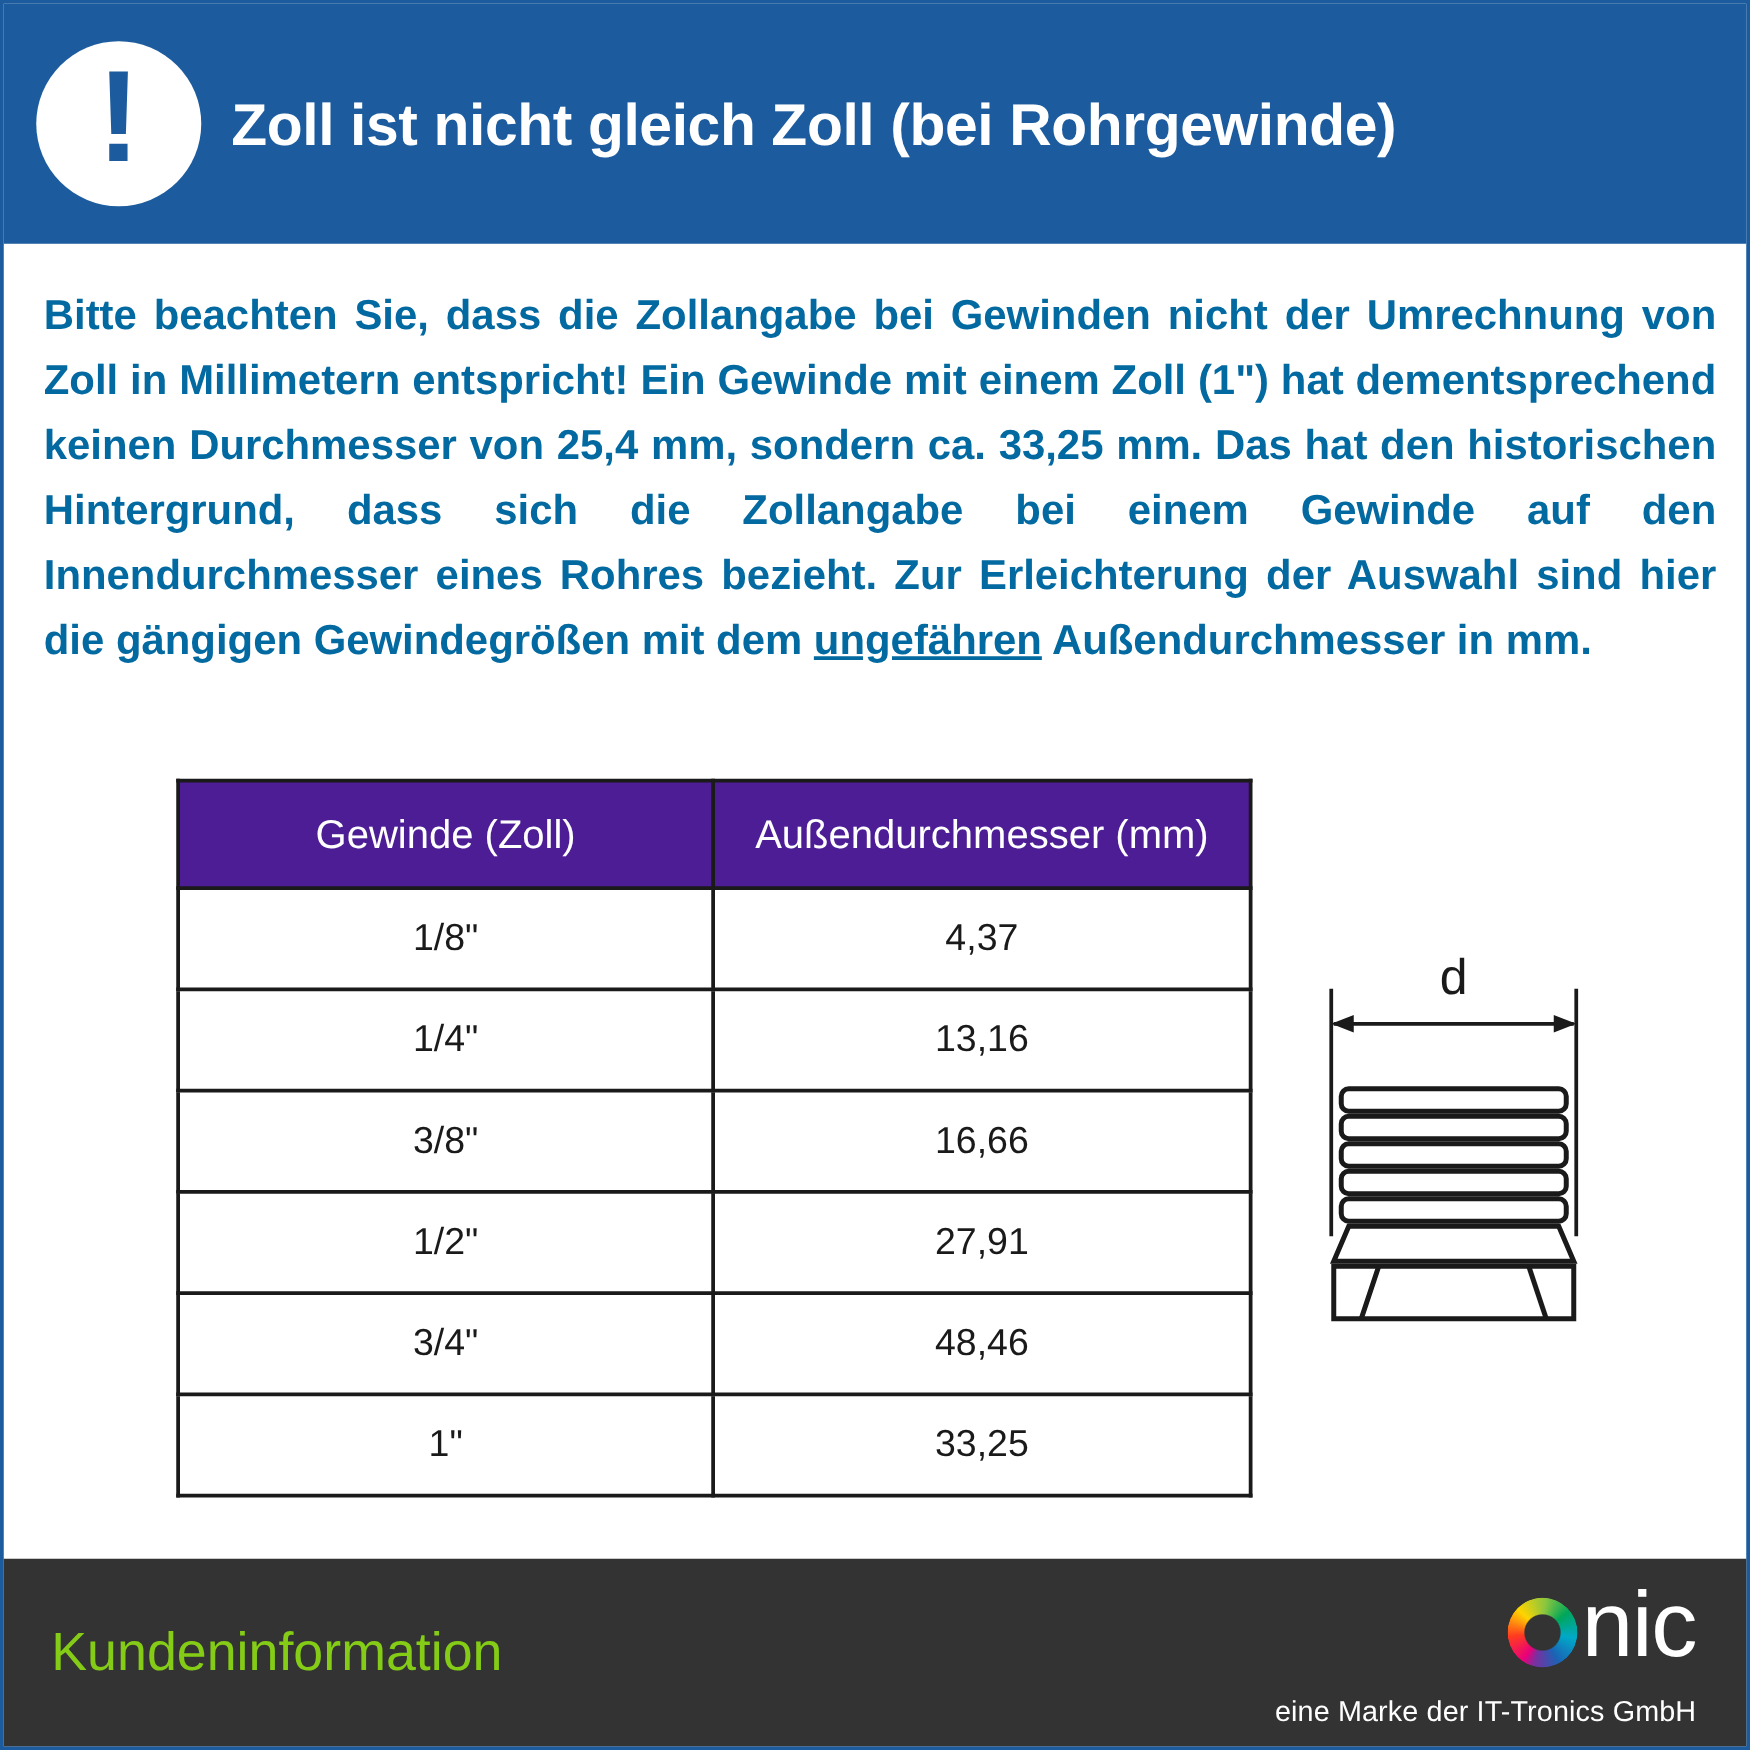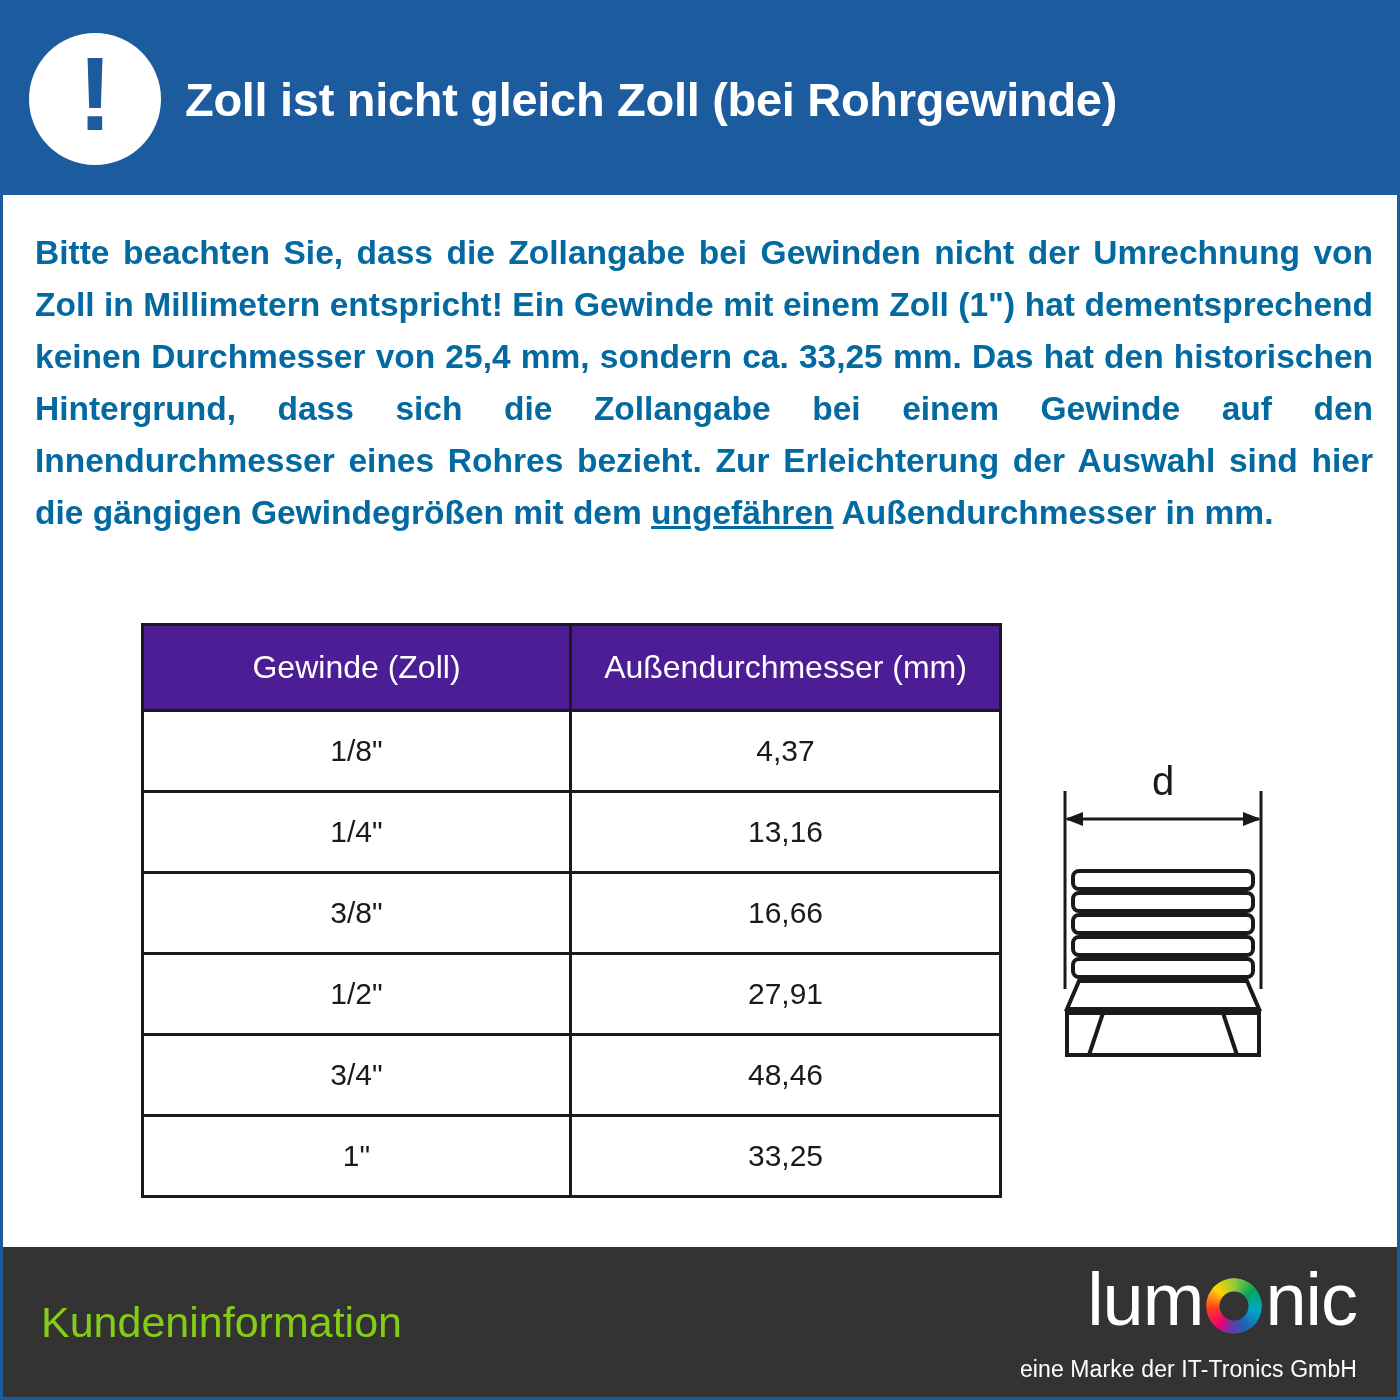--- a/index.html
+++ b/index.html
@@ -262,21 +262,20 @@
       <path d="M34,254 L226,254 L226,296 L34,296 Z" fill="none" stroke="#1a1a1a" stroke-width="4"></path>
       <line x1="70" y1="254" x2="56" y2="296" stroke="#1a1a1a" stroke-width="4"></line>
       <line x1="190" y1="254" x2="204" y2="296" stroke="#1a1a1a" stroke-width="4"></line>
     </svg>
   </div>
 
   <div class="footer">
     <div class="footer-title">Kundeninformation</div>
     <div class="brand">
       <div class="brand-word">
-        <span>lum</span>
         <span class="ring"></span>
         <span>nic</span>
       </div>
       <div class="brand-sub">eine Marke der IT-Tronics GmbH</div>
     </div>
   </div>
 
 </div>
 
 </body></html>

